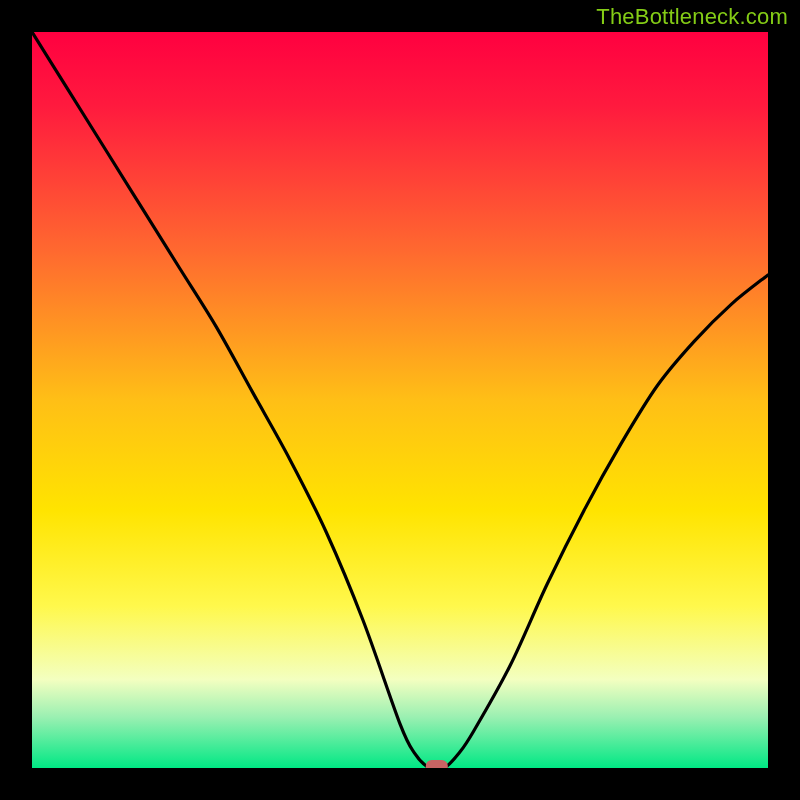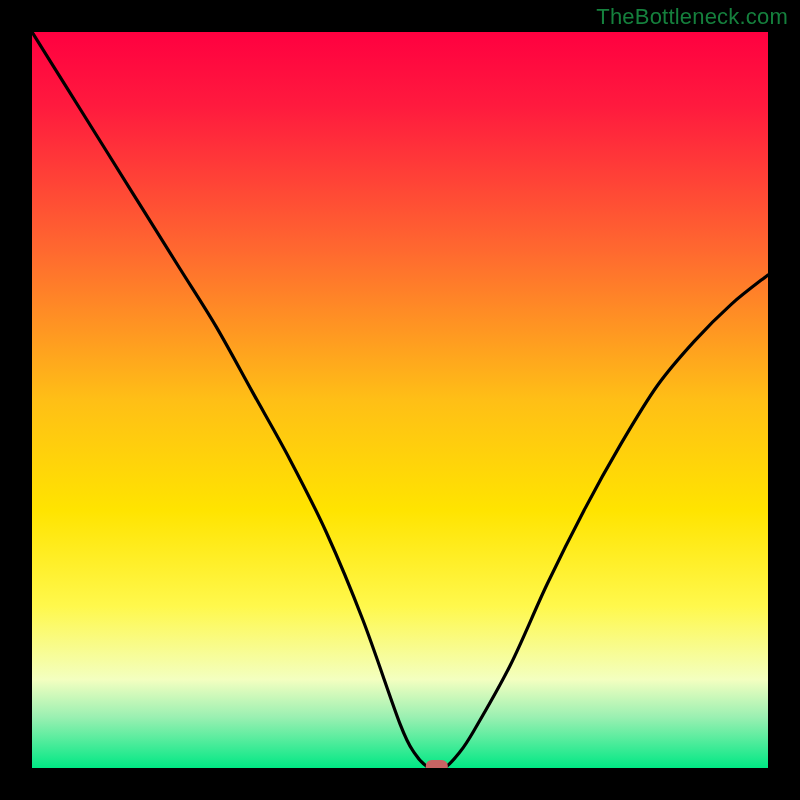--- a/index.html
+++ b/index.html
@@ -11,21 +11,21 @@
   .wrap {
     width: 800px;
     height: 800px;
     position: relative;
     background: #000;
   }
   .attribution {
     position: absolute;
     top: 4px;
     right: 12px;
-    color: #15803d;
+    color: #84cc16;
     font-size: 22px;
     font-weight: 400;
     letter-spacing: 0.2px;
   }
   .plot {
     position: absolute;
     left: 32px;
     top: 32px;
     width: 736px;
     height: 736px;

